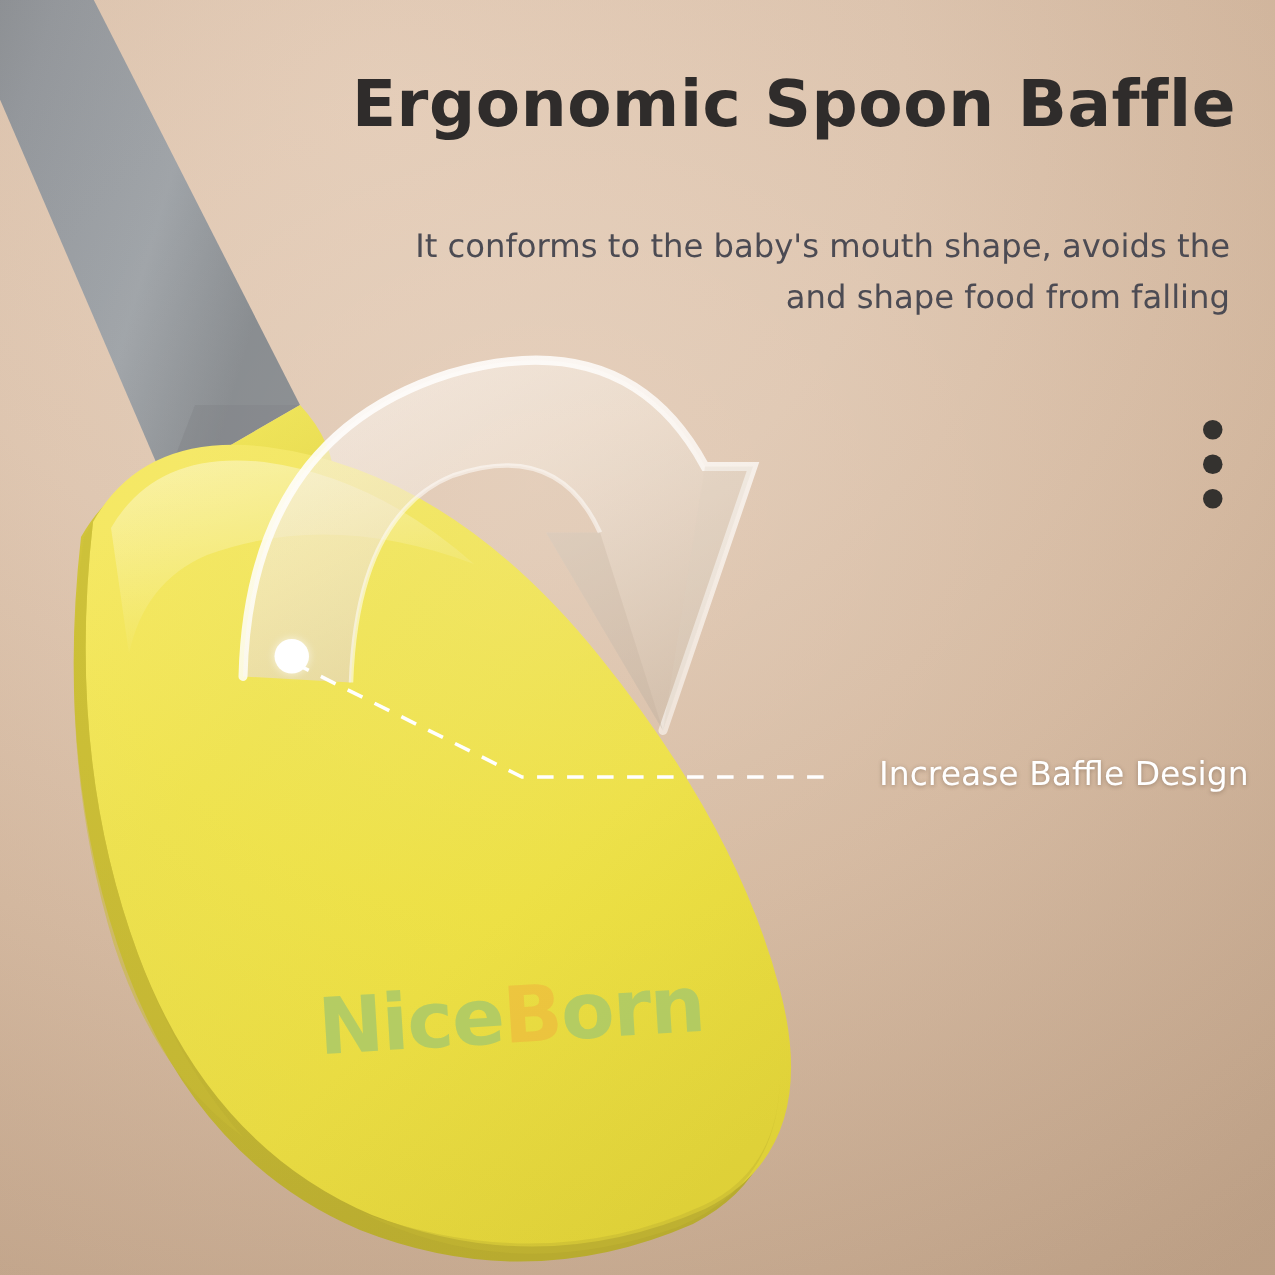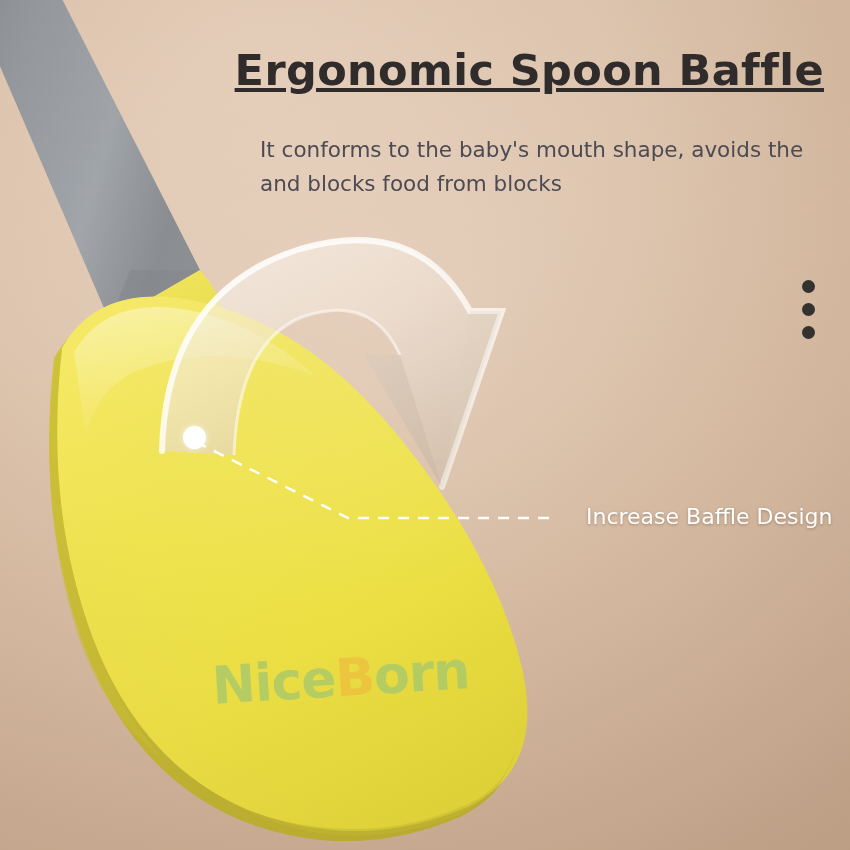--- a/index.html
+++ b/index.html
@@ -38,27 +38,27 @@
     position: absolute;
     left: 0; right: 26px;
     top: 45px;
     text-align: right;
     font-family: "DejaVu Sans", sans-serif;
     font-size: 43px;
     font-weight: 700;
     letter-spacing: 0.4px;
     color: #2f2c2b;
     white-space: nowrap;
-    text-decoration: underline;
   }
   .subtitle {
     position: absolute;
     right: 30px;
-    top: 133px;
+    top: 148px;
     width: 560px;
+    text-align: right;
     font-family: "DejaVu Sans", sans-serif;
     font-size: 21.5px;
     line-height: 34px;
     color: #4c4b53;
   }
   .subtitle .ln { display: block; white-space: nowrap; }
 
   
   .dots {
     position: absolute;
@@ -217,21 +217,21 @@
   <div class="vignette"></div>
 
   <div class="watermark">
     <span class="g">Nice</span><span class="o">B</span><span class="g">orn</span>
   </div>
 
   <div class="title">Ergonomic Spoon Baffle</div>
 
   <div class="subtitle">
     <span class="ln">It conforms to the baby's mouth shape, avoids the</span>
-    <span class="ln">and blocks food from blocks</span>
+    <span class="ln">and shape food from falling</span>
   </div>
 
   <div class="dots">
     <i></i>
     <i></i>
     <i></i>
   </div>
 
   <div class="leader">
     <svg width="400" height="120" viewBox="0 0 400 120">

